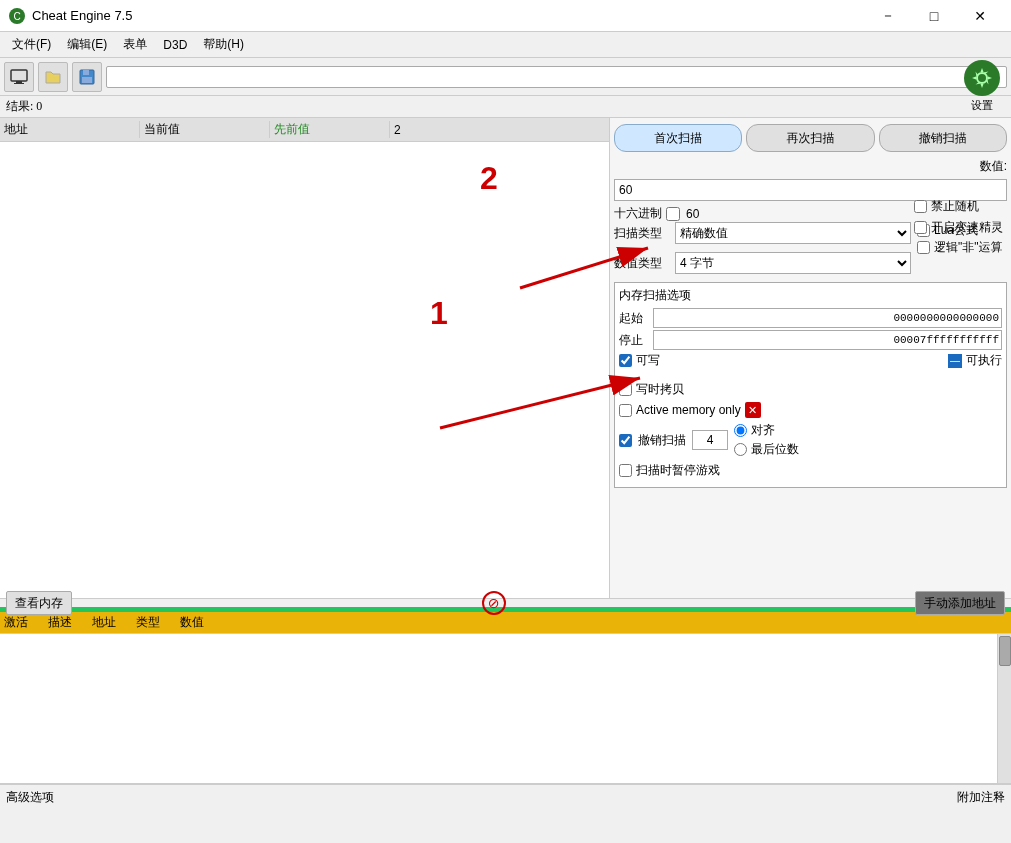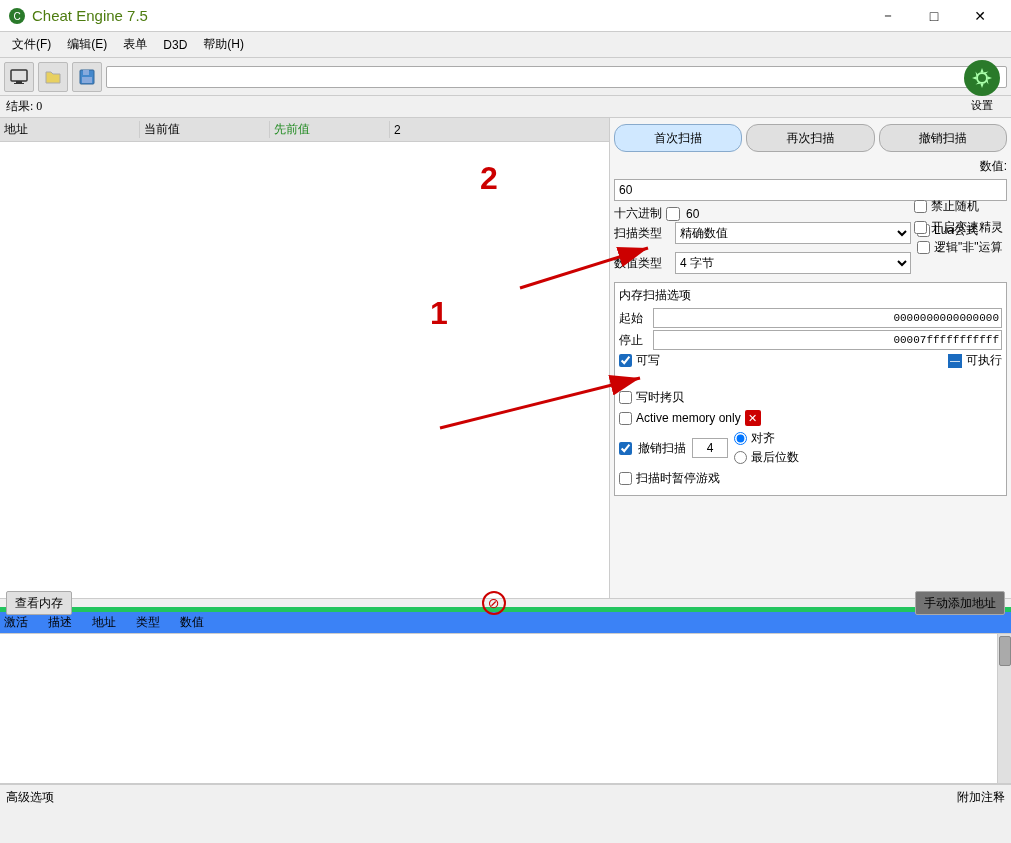--- a/index.html
+++ b/index.html
@@ -27,22 +27,22 @@
     .title-bar-left {
       display: flex;
       align-items: center;
       gap: 6px;
     }
     .title-bar-icon {
       width: 18px;
       height: 18px;
     }
     .title-bar-title {
-      font-size: 15px;
-      color: #4d7c0f;
+      font-size: 13px;
+      color: #000000;
     }
     .title-bar-controls {
       display: flex;
       gap: 0;
     }
     .title-bar-btn {
       width: 46px;
       height: 32px;
       background: none;
       border: none;
@@ -378,21 +378,21 @@
       border-radius: 2px;
       cursor: pointer;
       padding: 0 8px;
       font-size: 12px;
       font-family: inherit;
     }
 
     
     .cheat-list-header {
       height: 22px;
-      background: #3b82f6;
+      background: #eab308;
       border-bottom: 1px solid #ccc;
       display: flex;
       align-items: center;
       padding: 0 4px;
       gap: 20px;
       font-size: 12px;
     }
     .cheat-list-body {
       height: 150px;
       background: #fff;
@@ -464,21 +464,21 @@
 
     .checkbox-blue {
       accent-color: #1a6bbf;
     }
 
     
     .wx-row {
       display: flex;
       align-items: center;
       justify-content: space-between;
-      margin-bottom: 20px;
+      margin-bottom: 12px;
     }
     .wx-item {
       display: flex;
       align-items: center;
       gap: 4px;
       font-size: 12px;
     }
     .wx-checkbox-blue {
       accent-color: #1a6bbf;
     }

